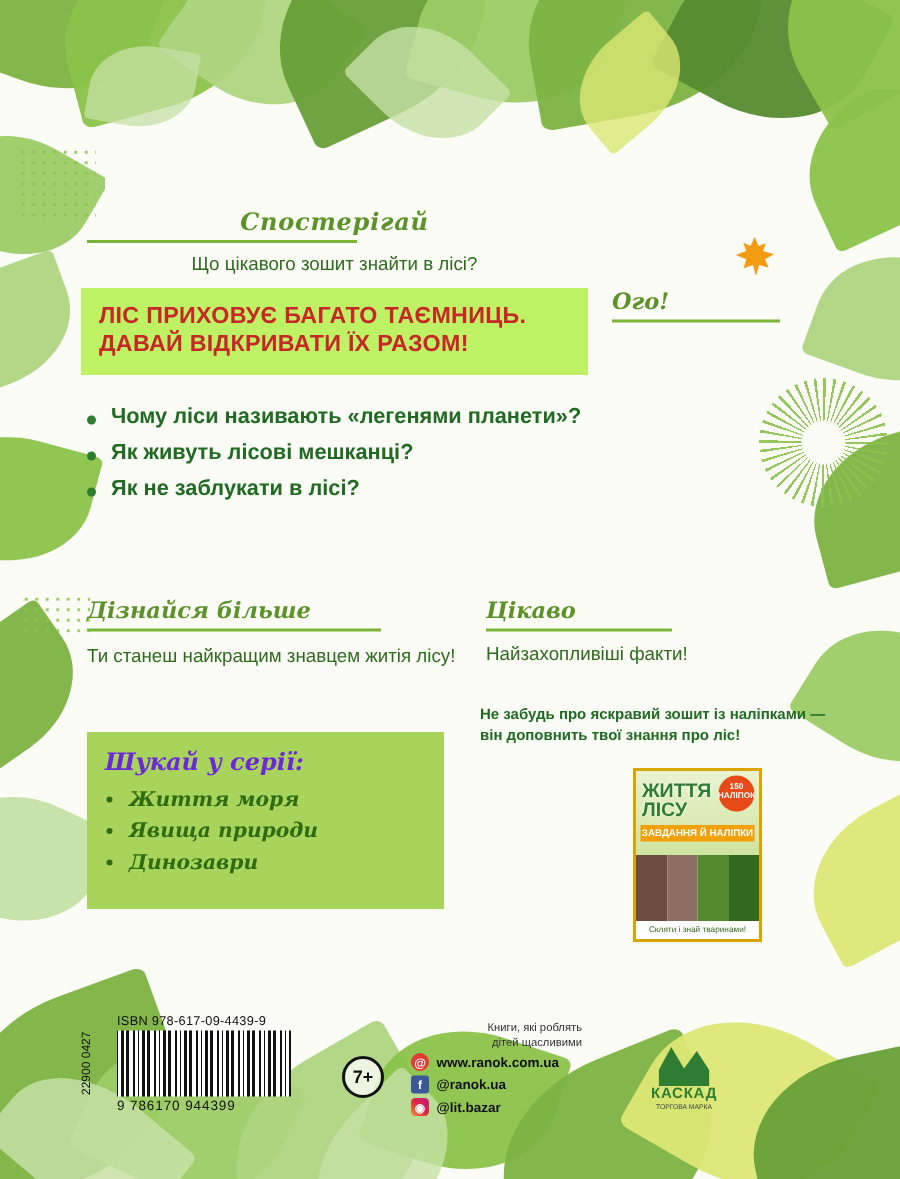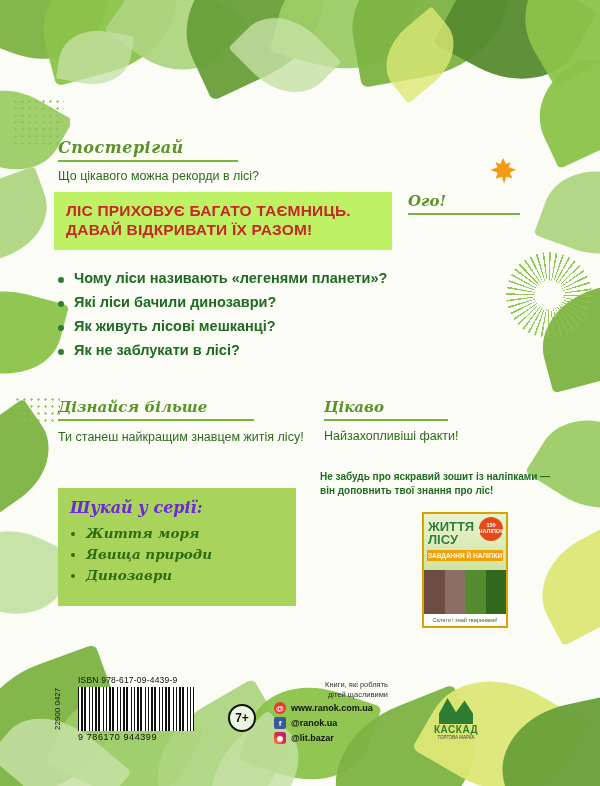--- a/index.html
+++ b/index.html
@@ -45,21 +45,21 @@
   }
 
   .script {
     font-family: "DejaVu Serif", serif;
     font-style: italic;
     color: #5b9327;
     font-weight: bold;
   }
 
   
-  #observe { position: absolute; left: 6px; top: 8px; width: 330px; }
+  #observe { position: absolute; left: 6px; top: 8px; width: 330px; text-align: center; }
   #observe-title {
     font-size: 16px;
     letter-spacing: .5px;
   }
   #observe-rule {
     width: 180px; height: 2px; background: #7ab539; margin: 3px 0 7px 0;
   }
   #observe-text { font-size: 12.5px; color: #2f6b1f; }
 
   
@@ -350,36 +350,35 @@
   <div class="dots" style="left:12px;top:98px;width:52px;height:48px;"></div>
   <div class="dots" style="left:14px;top:396px;width:46px;height:26px;"></div>
   <div id="sunburst"></div>
   <div id="maple"></div>
 
   <div id="content">
 
     <div id="observe">
       <div id="observe-title" class="script">Спостерігай</div>
       <div id="observe-rule"></div>
-      <div id="observe-text">Що цікавого можна рекорди в лісі?</div>
+      <div id="observe-text">Що цікавого зошит знайти в лісі?</div>
     </div>
 
     <div id="ogo">
       <div id="ogo-title" class="script">Ого!</div>
       <div id="ogo-rule"></div>
     </div>
 
     <div id="headline">
       <div>ЛІС ПРИХОВУЄ БАГАТО ТАЄМНИЦЬ.</div>
       <div>ДАВАЙ ВІДКРИВАТИ ЇХ РАЗОМ!</div>
     </div>
 
     <ul id="questions">
       <li>Чому ліси називають «легенями планети»?</li>
-      <li>Які ліси бачили динозаври?</li>
       <li>Як живуть лісові мешканці?</li>
       <li>Як не заблукати в лісі?</li>
     </ul>
 
     <div id="learnmore">
       <div id="learnmore-title" class="script">Дізнайся більше</div>
       <div id="learnmore-rule"></div>
       <div id="learnmore-text">Ти станеш найкращим знавцем житія лісу!</div>
     </div>
 

